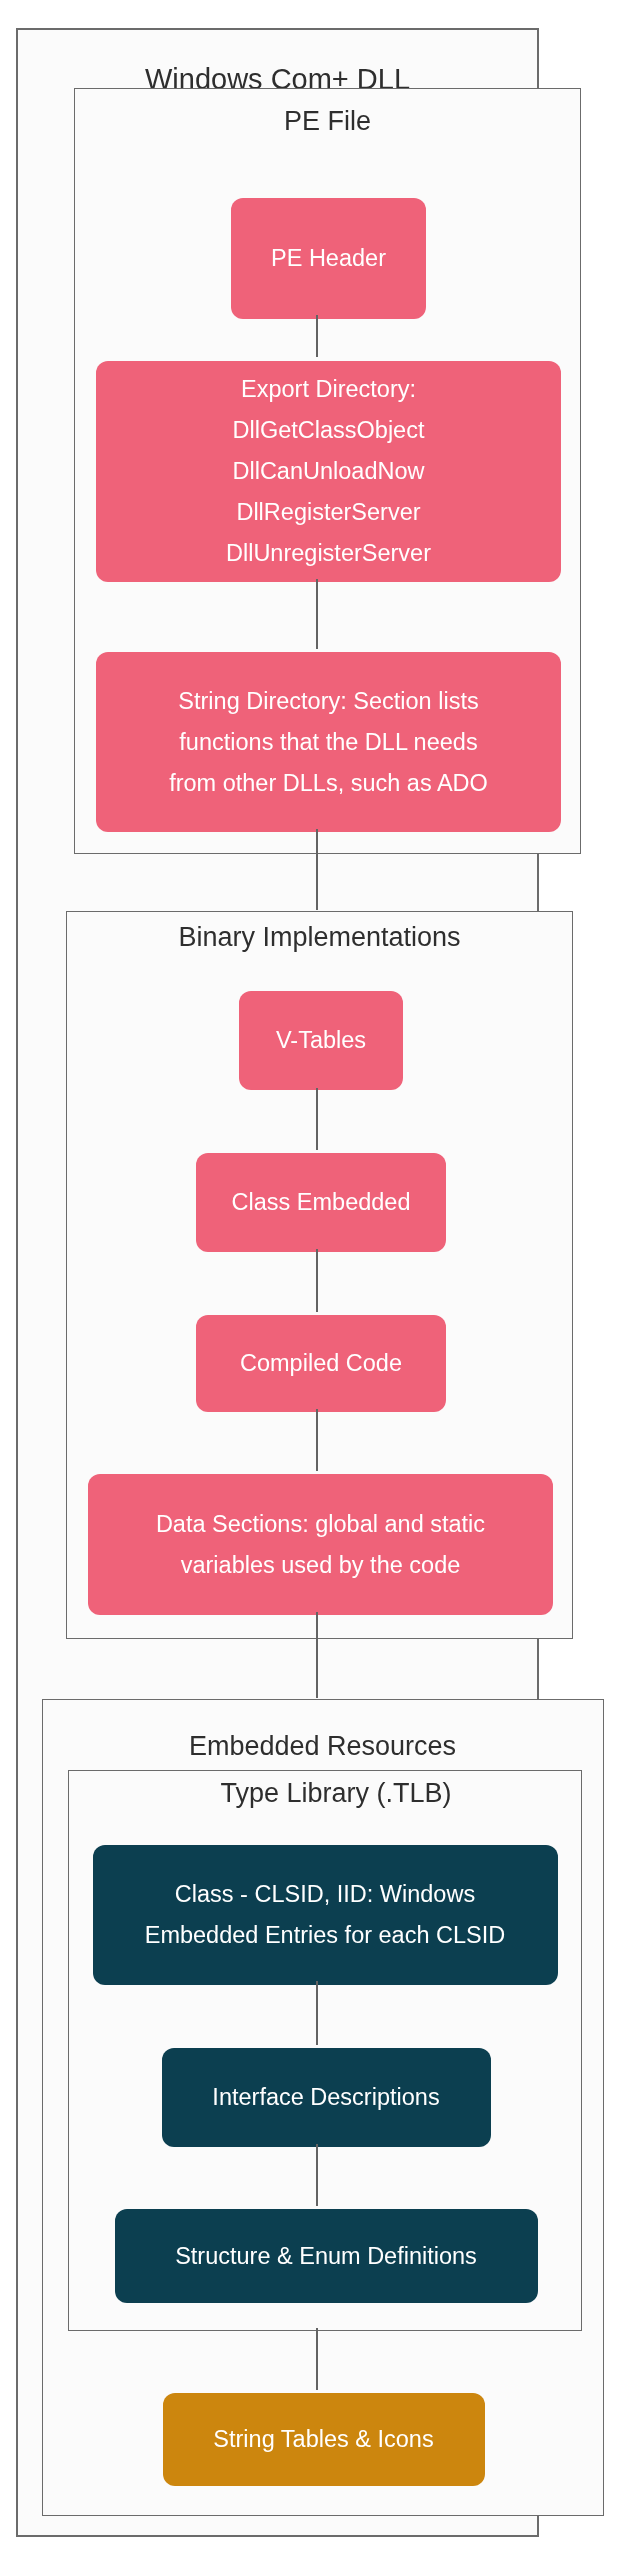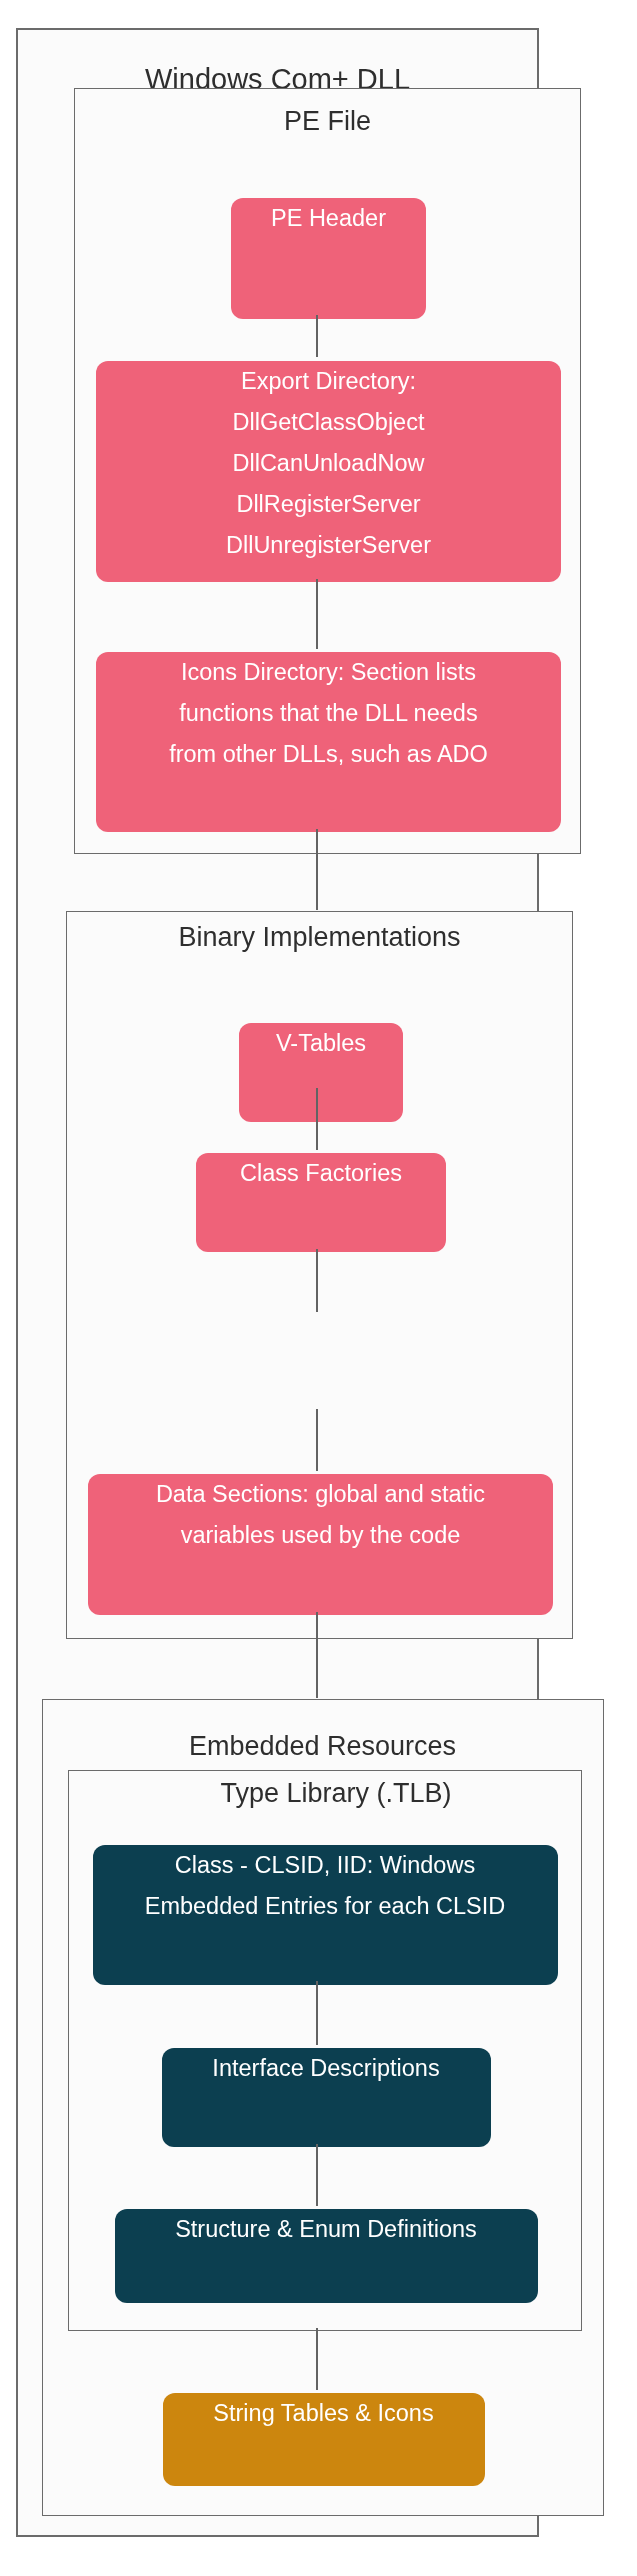--- a/index.html
+++ b/index.html
@@ -17,21 +17,21 @@
   body{font-family:"Liberation Sans","DejaVu Sans",sans-serif;}
   .page{position:relative;width:637px;height:2576px;background:#FFFFFF;overflow:hidden;}
 
   .container{position:absolute;background:var(--container-bg);border:1.3px solid var(--container-border);}
   .outer{border-width:2px;}
   .ctitle{position:absolute;left:0;right:0;text-align:center;color:var(--title-text);
           font-size:27px;line-height:34px;white-space:nowrap;}
   .main-title{font-size:29px;}
 
   .node{position:absolute;border-radius:12px;color:var(--node-text);
-        display:flex;flex-direction:column;align-items:center;justify-content:flex-start;
+        display:flex;flex-direction:column;align-items:center;justify-content:center;
         text-align:center;font-size:23.5px;line-height:41px;}
   .node span{display:block;white-space:nowrap;}
   .pink{background:var(--node-pink);}
   .teal{background:var(--node-teal);}
   .orange{background:var(--node-orange);}
 
   .connector{position:absolute;left:316px;width:2px;background:var(--connector);}
 </style>
 </head>
 <body>
@@ -51,37 +51,40 @@
 
       <div class="node pink" style="left:21px;top:272px;width:465px;height:221px;">
         <span>Export Directory:</span>
         <span>DllGetClassObject</span>
         <span>DllCanUnloadNow</span>
         <span>DllRegisterServer</span>
         <span>DllUnregisterServer</span>
       </div>
 
       <div class="node pink" style="left:21px;top:563px;width:465px;height:180px;">
-        <span>Icons Directory: Section lists</span>
+        <span>String Directory: Section lists</span>
         <span>functions that the DLL needs</span>
         <span>from other DLLs, such as ADO</span>
       </div>
     </div>
 
     <div class="container" style="left:48px;top:881px;width:507px;height:728px;">
       <div class="ctitle" style="top:8px;">Binary Implementations</div>
 
-      <div class="node pink" style="left:172px;top:79px;width:164px;height:99px;margin-top:32px;">
+      <div class="node pink" style="left:172px;top:79px;width:164px;height:99px;">
         <span>V-Tables</span>
       </div>
 
       <div class="node pink" style="left:129px;top:241px;width:250px;height:99px;">
-        <span>Class Factories</span>
+        <span>Class Embedded</span>
       </div>
 
+      <div class="node pink" style="left:129px;top:403px;width:250px;height:97px;">
+        <span>Compiled Code</span>
+      </div>
 
       <div class="node pink" style="left:21px;top:562px;width:465px;height:141px;">
         <span>Data Sections: global and static</span>
         <span>variables used by the code</span>
       </div>
     </div>
 
     <div class="container" style="left:23.5px;top:1669px;width:562px;height:817px;">
       <div class="ctitle" style="top:29px;">Embedded Resources</div>
 

